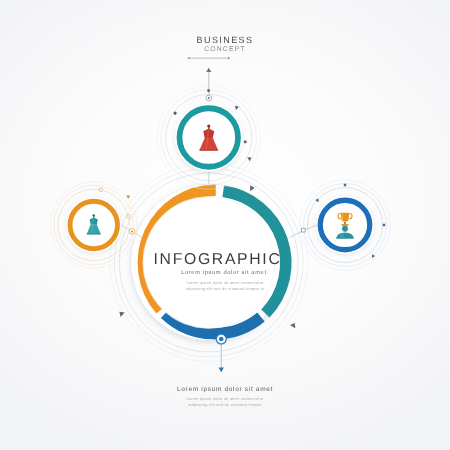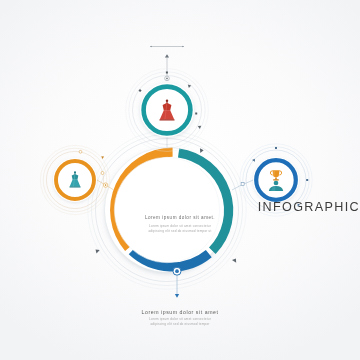--- a/index.html
+++ b/index.html
@@ -49,26 +49,25 @@
   }
   #header-subtitle {
     font-size: 5.4px;
     letter-spacing: 1.0px;
     color: #8b8b8b;
     line-height: 8px;
   }
 
   
   #center-title {
-    left: 0; right: 0;
+    left: 0; right: 12px;
     top: 200px;
     font-size: 12.6px;
     letter-spacing: 1.35px;
     color: #3c3c3c;
-    text-align: right;
   }
   #center-sub {
     left: 0; right: 0;
     top: 215px;
     font-size: 4.6px;
     letter-spacing: 0.5px;
     color: #6f6f6f;
   }
   .micro-line {
     left: 0; right: 0;
@@ -279,20 +278,24 @@
 
     <g>
       <circle cx="177" cy="271.2" r="4.0" fill="#ffffff" stroke="#2c76b5" stroke-width="1.0"></circle>
       <circle cx="177" cy="271.2" r="1.85" fill="#2c76b5"></circle>
       <line x1="177" y1="275.4" x2="177" y2="296.8" stroke="#8fb0cc" stroke-width="0.6"></line>
       <path d="M174.9,293.9 L177,297.8 L179.1,293.9 z" fill="#2c76b5"></path>
     </g>
 
   </svg>
 
+  <div class="txt" id="header-block">
+    <div id="header-title">BUSINESS</div>
+    <div id="header-subtitle">CONCEPT</div>
+  </div>
 
   <div class="txt" id="center-title">INFOGRAPHIC</div>
   <div class="txt" id="center-sub">Lorem ipsum dolor sit amet.</div>
   <div class="txt micro-line" id="center-micro-1">Lorem ipsum dolor sit amet consectetur</div>
   <div class="txt micro-line" id="center-micro-2">adipiscing elit sed do eiusmod tempor ut</div>
 
   <div class="txt" id="bottom-title">Lorem ipsum dolor sit amet</div>
   <div class="txt micro-line" id="bottom-micro-1">Lorem ipsum dolor sit amet consectetur</div>
   <div class="txt micro-line" id="bottom-micro-2">adipiscing elit sed do eiusmod tempor</div>
 

